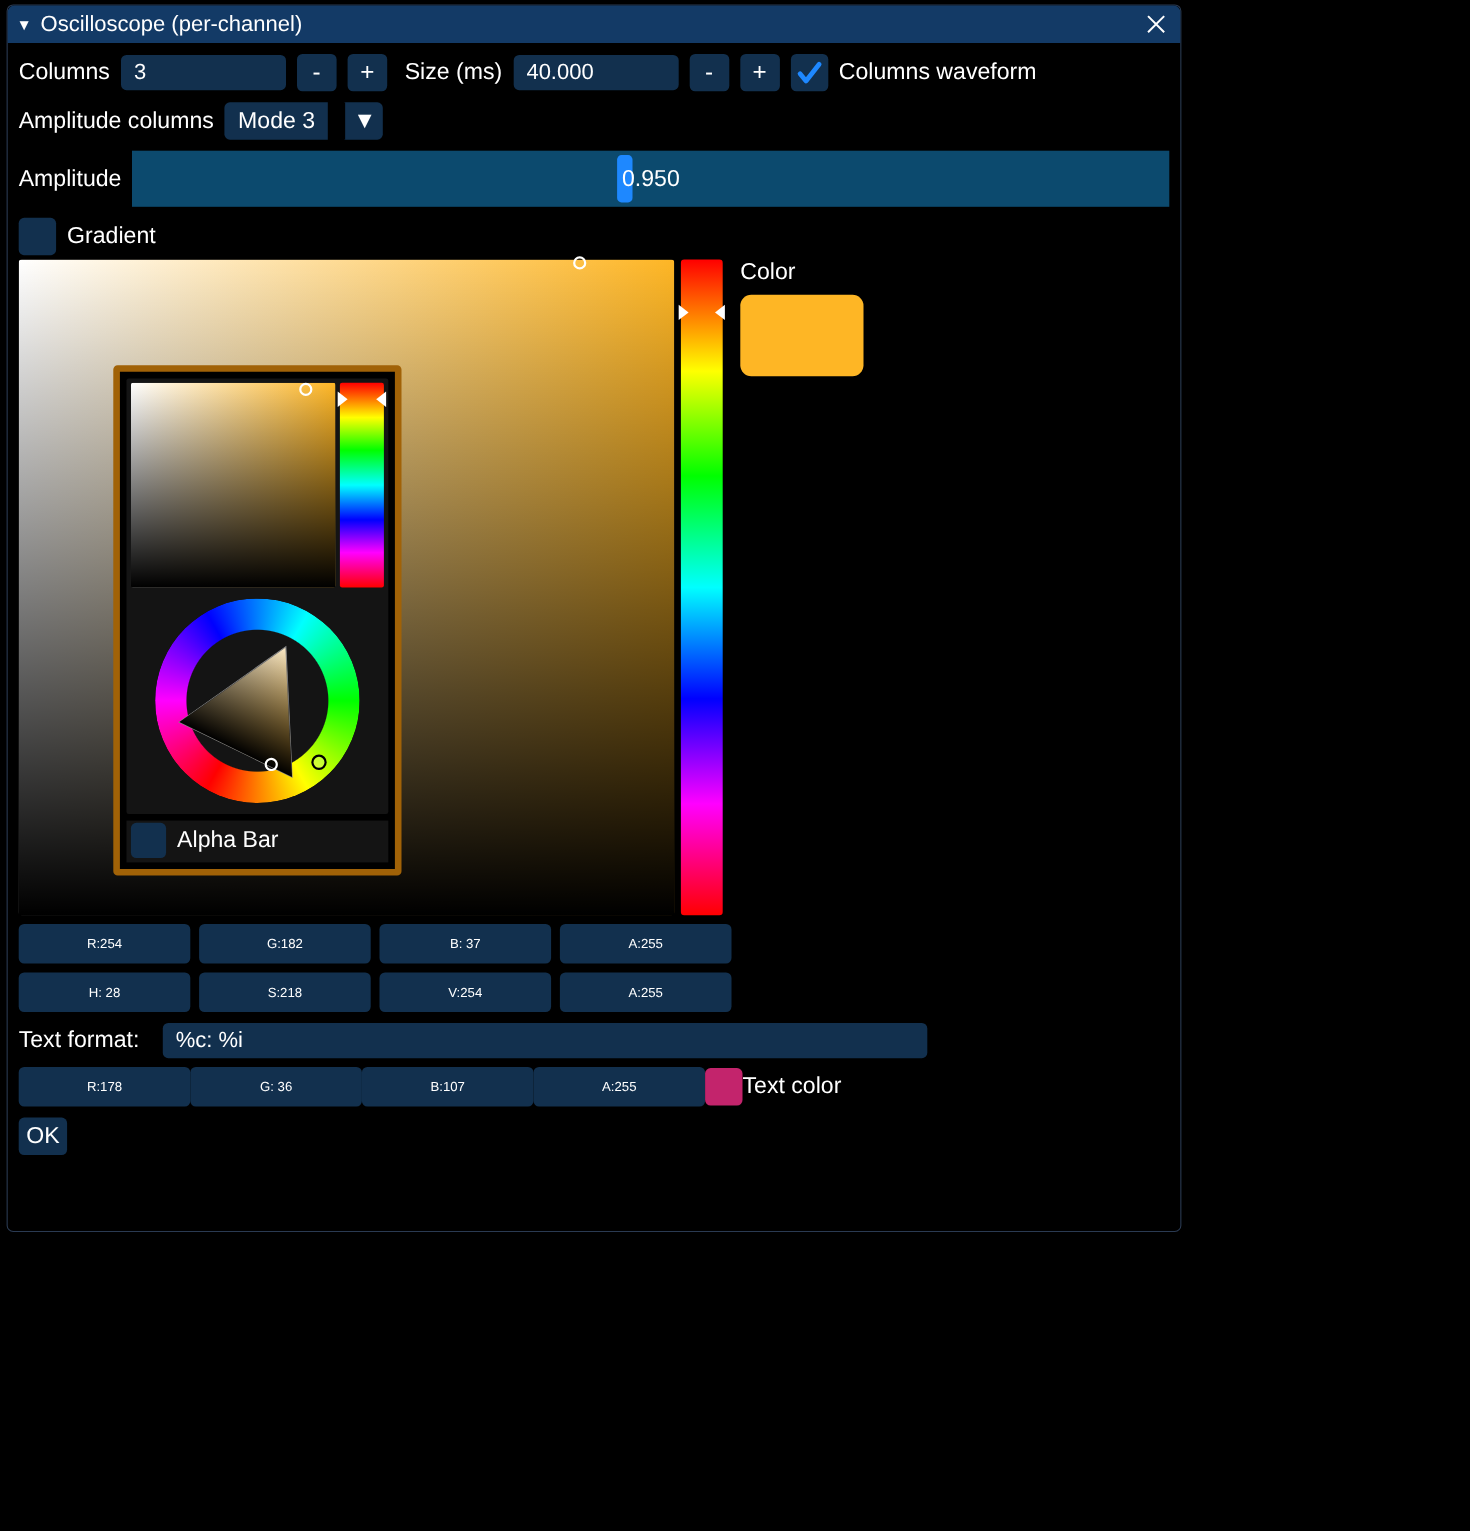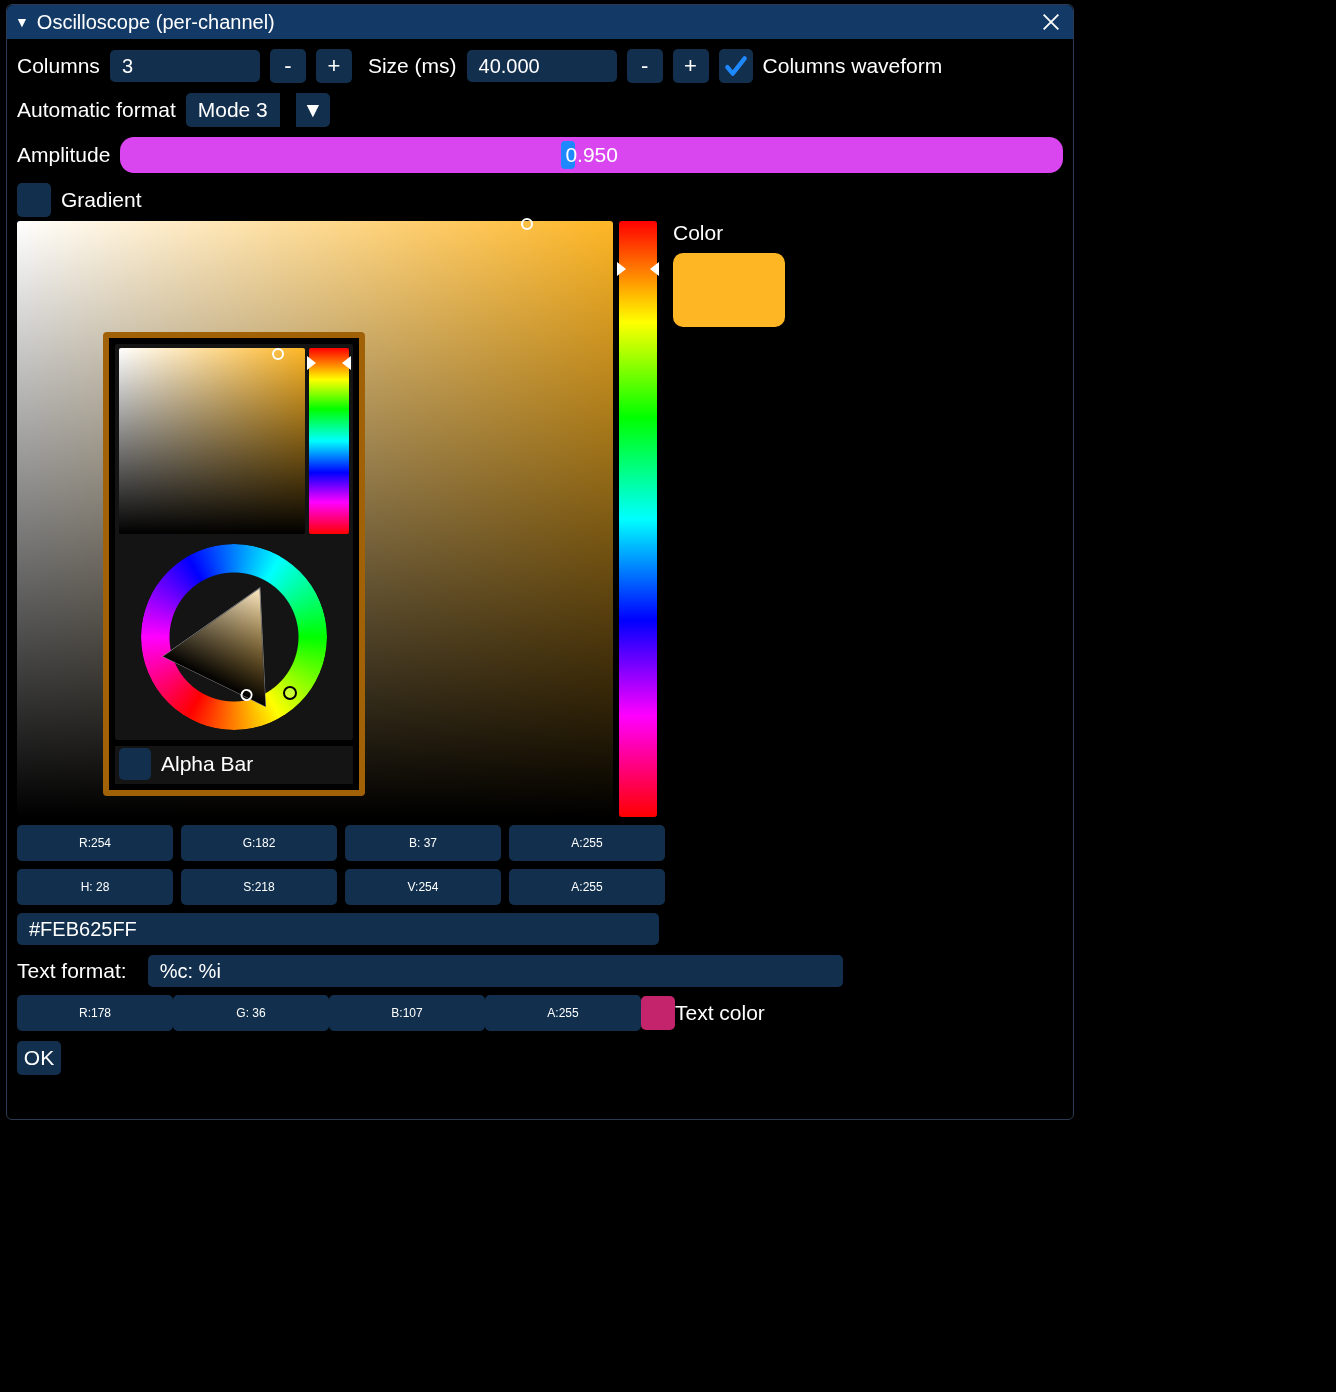--- a/index.html
+++ b/index.html
@@ -85,23 +85,23 @@
   .dropdown .dd-btn {
     width: 36px; height: 34px;
     background: #12304e;
     border-radius: 0 5px 5px 0;
     border-left: 2px solid #000;
     display: flex; align-items: center; justify-content: center;
     cursor: pointer;
   }
   .slider {
     flex: 1;
-    background: #d946ef;
-    border-radius: 14px;
-    height: 36px;
+    background: #0c4a6e;
+    border-radius: 0;
+    height: 51px;
     display: flex; align-items: center; justify-content: center;
     position: relative;
   }
   .slider .handle {
     position: absolute;
     top: 4px; bottom: 4px;
     width: 14px;
     background: #1e88ff;
     border-radius: 4px;
   }
@@ -249,21 +249,21 @@
       <span class="btn-sq">+</span>
       <span class="chk checked">
         <svg viewBox="0 0 24 24">
             <path d="M4 13 L9 19 L20 5" stroke="#1e88ff" stroke-width="4" fill="none" stroke-linecap="round" stroke-linejoin="round"></path>
           </svg>
       </span>
       <span class="lbl">Columns waveform</span>
     </div>
 
     <div class="row">
-      <span class="lbl">Automatic format</span>
+      <span class="lbl">Amplitude columns</span>
       <div class="dropdown">
         <span class="dd-val">Mode 3</span>
         <span class="dd-btn">▼</span>
       </div>
     </div>
 
     <div class="row">
       <span class="lbl">Amplitude</span>
       <div class="slider">
         <div class="handle" id="amp-handle" style="left: calc(47.5% - 7px);"></div>
@@ -297,23 +297,20 @@
       <div class="chip">R:254</div>
       <div class="chip">G:182</div>
       <div class="chip">B: 37</div>
       <div class="chip">A:255</div>
     </div>
     <div class="chips">
       <div class="chip">H: 28</div>
       <div class="chip">S:218</div>
       <div class="chip">V:254</div>
       <div class="chip">A:255</div>
-    </div>
-    <div class="hexrow">
-      <div class="textin">#FEB625FF</div>
     </div>
 
     <div class="tf-row">
       <span class="lbl">Text format:</span>
       <span class="textin">%c: %i</span>
     </div>
 
     <div class="tcolor-row">
       <div class="chip">R:178</div>
       <div class="chip">G: 36</div>

